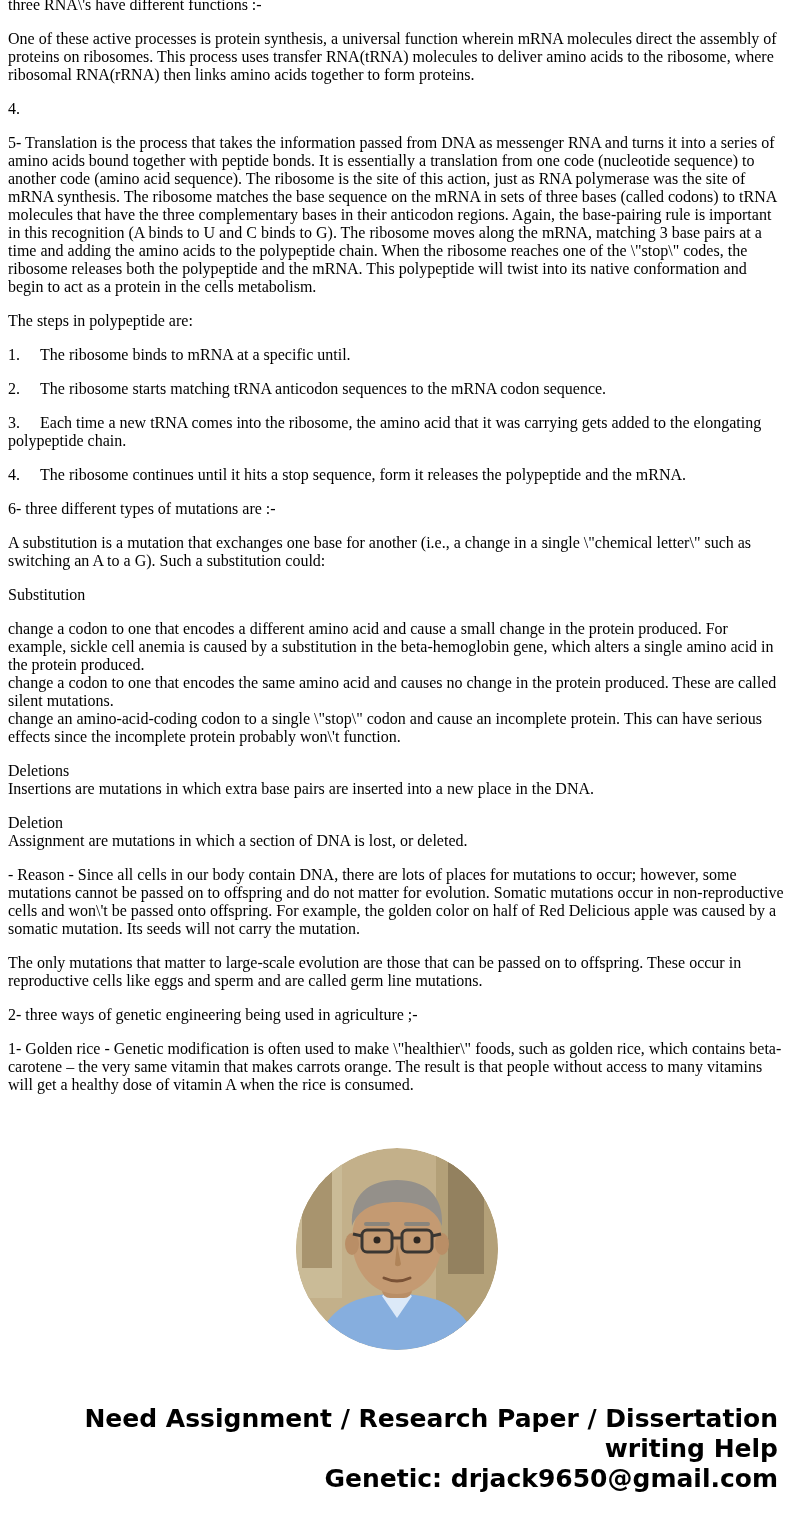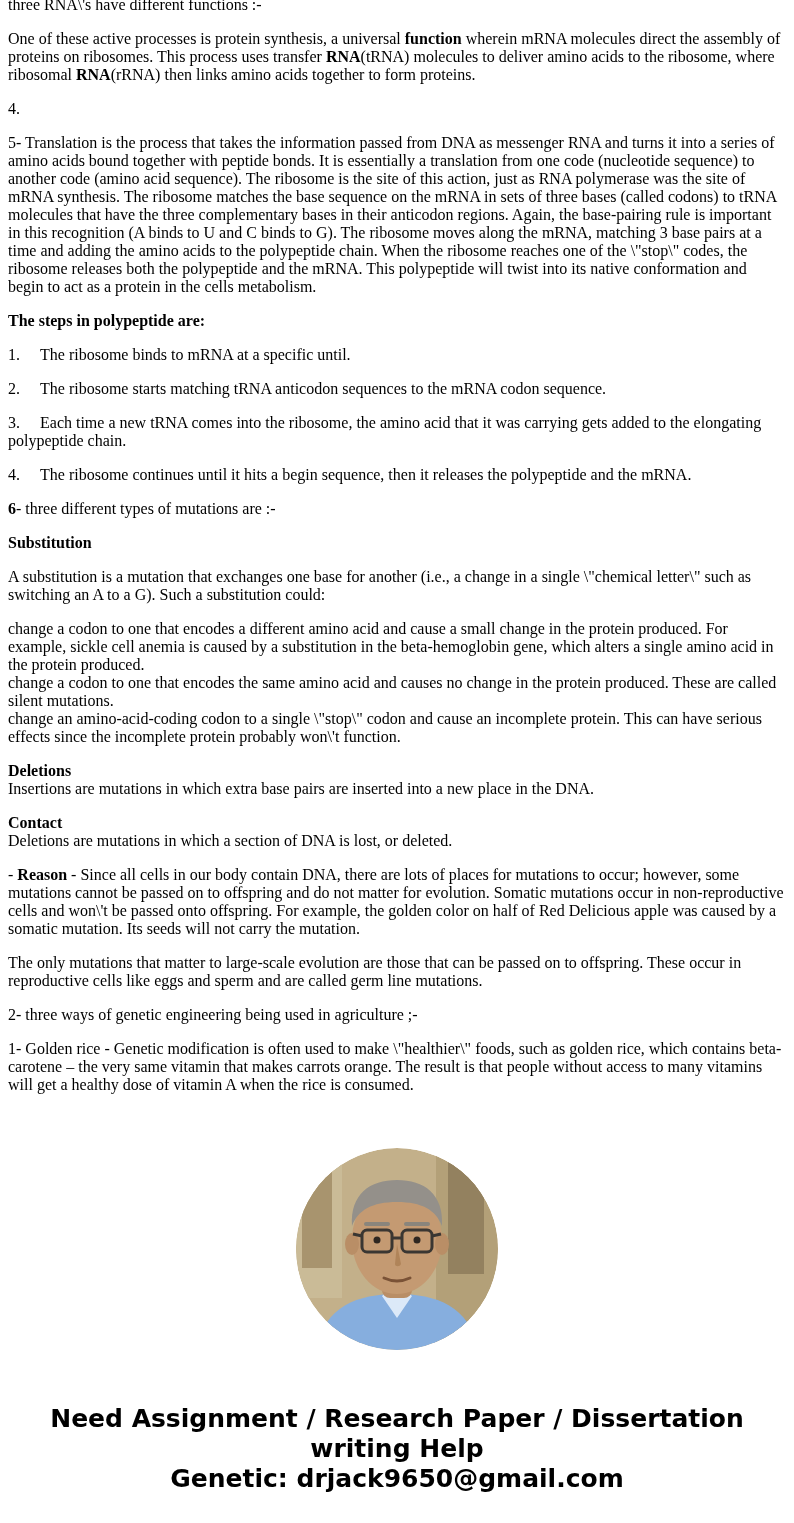--- a/index.html
+++ b/index.html
@@ -8,57 +8,57 @@
     width:794px; height:1523px; overflow:hidden;
     font-family:"Liberation Serif", serif;
     font-size:16px; color:#000;
   }
   .doc {
     padding:0 8px; margin-top:-4px;
     height:1130px; overflow:hidden;
   }
   .doc-p { margin:16px 0; line-height:18px; }
   .doc-p:first-child { margin-top:0; }
-  .b { font-weight:bold; }
+  .b { font-weight:normal; }
   .num { display:inline-block; width:32px; }
   .avatar-wrap {
     width:202px; height:202px;
     margin:22px auto 0 auto;
     border-radius:50%; overflow:hidden;
   }
   .footer {
     margin-top:54px;
     padding:0 16px;
-    text-align:center;
+    text-align:right;
     font-family:"DejaVu Sans", sans-serif;
     font-weight:bold;
     font-size:25px;
     line-height:30px;
     color:#000;
   }
 </style>
 </head>
 <body>
 
 <div class="doc">
     <p class="doc-p"><span>three RNA\'s have different functions :-</span></p>
     <p class="doc-p"><span>One of these active processes is protein synthesis, a universal </span><span class="b">function</span><span> wherein mRNA molecules direct the assembly of proteins on ribosomes. This process uses transfer </span><span class="b">RNA</span><span>(tRNA) molecules to deliver amino acids to the ribosome, where ribosomal </span><span class="b">RNA</span><span>(rRNA) then links amino acids together to form proteins.</span></p>
     <p class="doc-p"><span>4.</span></p>
     <p class="doc-p"><span>5- Translation is the process that takes the information passed from DNA as messenger RNA and turns it into a series of amino acids bound together with peptide bonds. It is essentially a translation from one code (nucleotide sequence) to another code (amino acid sequence). The ribosome is the site of this action, just as RNA polymerase was the site of mRNA synthesis. The ribosome matches the base sequence on the mRNA in sets of three bases (called codons) to tRNA molecules that have the three complementary bases in their anticodon regions. Again, the base-pairing rule is important in this recognition (A binds to U and C binds to G). The ribosome moves along the mRNA, matching 3 base pairs at a time and adding the amino acids to the polypeptide chain. When the ribosome reaches one of the \"stop\" codes, the ribosome releases both the polypeptide and the mRNA. This polypeptide will twist into its native conformation and begin to act as a protein in the cells metabolism.</span></p>
     <p class="doc-p"><span class="b">The steps in polypeptide are:</span></p>
     <p class="doc-p"><span class="num">1.</span><span>The ribosome binds to mRNA at a specific until.</span></p>
     <p class="doc-p"><span class="num">2.</span><span>The ribosome starts matching tRNA anticodon sequences to the mRNA codon sequence.</span></p>
     <p class="doc-p"><span class="num">3.</span><span>Each time a new tRNA comes into the ribosome, the amino acid that it was carrying gets added to the elongating polypeptide chain.</span></p>
-    <p class="doc-p"><span class="num">4.</span><span>The ribosome continues until it hits a begin sequence, then it releases the polypeptide and the mRNA.</span></p>
+    <p class="doc-p"><span class="num">4.</span><span>The ribosome continues until it hits a stop sequence, form it releases the polypeptide and the mRNA.</span></p>
     <p class="doc-p"><span class="b">6</span><span>- three different types of mutations are :-</span></p>
+    <p class="doc-p"><span>A substitution is a mutation that exchanges one base for another (i.e., a change in a single \"chemical letter\" such as switching an A to a G). Such a substitution could:</span></p>
     <p class="doc-p"><span class="b">Substitution</span></p>
-    <p class="doc-p"><span>A substitution is a mutation that exchanges one base for another (i.e., a change in a single \"chemical letter\" such as switching an A to a G). Such a substitution could:</span></p>
     <p class="doc-p"><span>change a codon to one that encodes a different amino acid and cause a small change in the protein produced. For example, sickle cell anemia is caused by a substitution in the beta-hemoglobin gene, which alters a single amino acid in the protein produced.</span><br><span>change a codon to one that encodes the same amino acid and causes no change in the protein produced. These are called silent mutations.</span><br><span>change an amino-acid-coding codon to a single \"stop\" codon and cause an incomplete protein. This can have serious effects since the incomplete protein probably won\'t function.</span></p>
     <p class="doc-p"><span class="b">Deletions</span><br><span>Insertions are mutations in which extra base pairs are inserted into a new place in the DNA.</span></p>
-    <p class="doc-p"><span class="b">Contact</span><br><span>Deletions are mutations in which a section of DNA is lost, or deleted.</span></p>
+    <p class="doc-p"><span class="b">Deletion</span><br><span>Assignment are mutations in which a section of DNA is lost, or deleted.</span></p>
     <p class="doc-p"><span>- </span><span class="b">Reason</span><span> - Since all cells in our body contain DNA, there are lots of places for mutations to occur; however, some mutations cannot be passed on to offspring and do not matter for evolution. Somatic mutations occur in non-reproductive cells and won\'t be passed onto offspring. For example, the golden color on half of Red Delicious apple was caused by a somatic mutation. Its seeds will not carry the mutation.</span></p>
     <p class="doc-p"><span>The only mutations that matter to large-scale evolution are those that can be passed on to offspring. These occur in reproductive cells like eggs and sperm and are called germ line mutations.</span></p>
     <p class="doc-p"><span>2- three ways of genetic engineering being used in agriculture ;-</span></p>
     <p class="doc-p"><span>1- Golden rice - Genetic modification is often used to make \"healthier\" foods, such as golden rice, which contains beta-carotene – the very same vitamin that makes carrots orange. The result is that people without access to many vitamins will get a healthy dose of vitamin A when the rice is consumed.</span></p>
   </div>
 
 <div class="avatar-wrap">
   <svg width="202" height="202" viewBox="0 0 202 202">
     <defs>
       <clipPath id="avclip">

